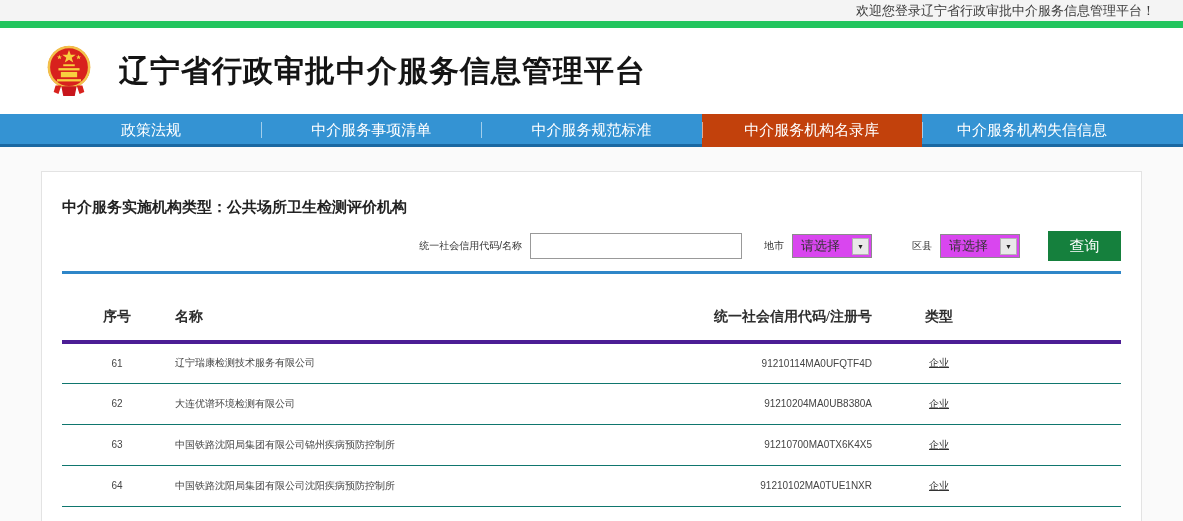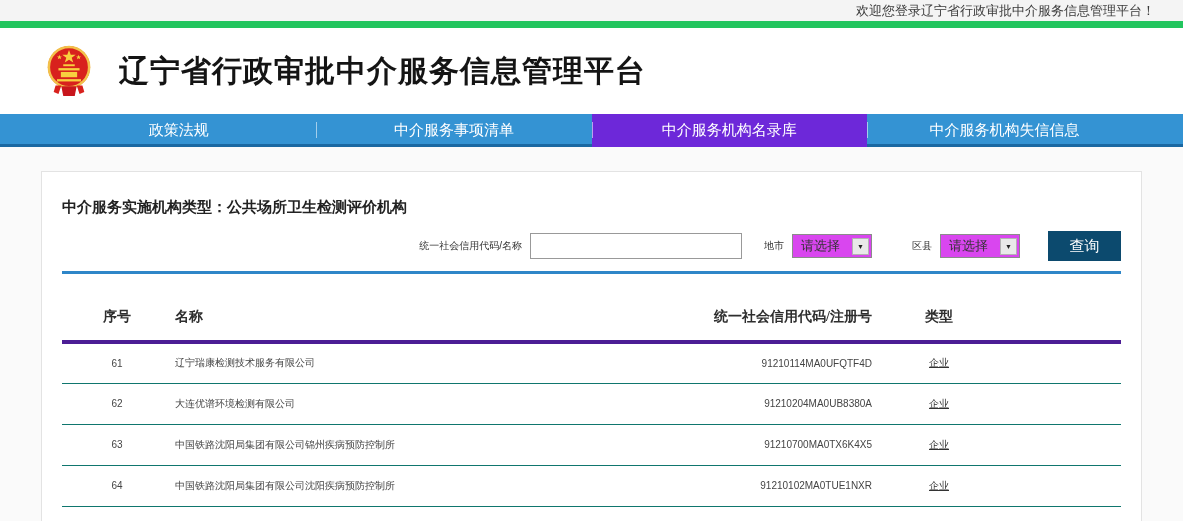--- a/index.html
+++ b/index.html
@@ -15,21 +15,21 @@
   .header { height:86px; background:#fff; display:flex; align-items:center; padding-left:46px;gap:12px; }
   .logo { width:46px; height:58px; margin-right:15px; flex:0 0 auto; }
   .site-title { font-size:30px; font-weight:bold; color:#141414; letter-spacing:1px; }
 
   
   .nav { height:33px; background:#3493d3; display:flex; padding:0 41px; position:relative; }
   .nav::after { content:''; position:absolute; left:0; right:0; bottom:0; height:3px;
                 background:#1a68a2; z-index:0; }
   .nav-item { flex:1; display:flex; align-items:center; justify-content:center;
               color:#fff; font-size:15px; height:33px; position:relative; z-index:1; cursor:pointer; }
-  .nav-item.active { background:#6d28d9; }
+  .nav-item.active { background:#c2410c; }
   .nav-item + .nav-item::before { content:''; position:absolute; left:0; top:8px;
               width:1px; height:16px; background:rgba(255,255,255,.55); }
 
   
   .box { margin:24px 41px 0; background:#fff; border:1px solid #e3e3e3;
          height:560px; padding:0 20px; }
   .section-title { margin-top:26px; font-size:15px; font-weight:bold; color:#222; }
 
   
   .search-row { margin-top:14px; display:flex; align-items:center; justify-content:flex-end; }
@@ -37,21 +37,21 @@
   .txt-input { width:212px; height:26px; border:1px solid #999; background:#fff;
                margin-left:8px; font-size:13px; padding:0 6px; outline:none; }
   .sel { width:80px; height:24px; border:1px solid #8b8b8b; background:#d946ef;
          display:flex; align-items:center; margin-left:8px; cursor:pointer; }
   .sel-text { flex:1; padding-left:8px; font-size:13px; color:#333; }
   .sel-btn { width:17px; height:17px; margin-right:2px; background:#e9e9e9;
              border:1px solid #b3b3b3; display:flex; align-items:center;
              justify-content:center; font-size:7px; color:#222; }
   .lbl-city { margin-left:22px; }
   .lbl-district { margin-left:40px; }
-  .query-btn { margin-left:28px; width:73px; height:30px; background:#0c4a6e; color:#fff;
+  .query-btn { margin-left:28px; width:73px; height:30px; background:#15803d; color:#fff;
                border:none; font-size:15px; cursor:pointer; font-family:"Liberation Sans",sans-serif; }
   .blue-rule { height:3px; background:#2e86c8; margin-top:10px; }
 
   
   table { width:100%; border-collapse:collapse; margin-top:34px; table-layout:fixed; }
   th { font-size:14px; color:#2e2e2e; font-weight:bold; padding-bottom:14px;
        border-bottom:4px solid #4c1d95;font-family:Liberation Serif, serif; }
   td { font-size:10px; color:#444; height:41px; border-bottom:1px solid #0f766e;margin-top:45px; }
   .col-seq  { width:110px; }
   .col-name { width:400px; }
@@ -83,20 +83,21 @@
     <path d="M10 45 L16 45 L13 54 L8 52 Z" fill="#d8211d"></path>
     <path d="M38 45 L32 45 L35 54 L40 52 Z" fill="#d8211d"></path>
     <path d="M16 46 L32 46 L30 56 L18 56 Z" fill="#c8161d"></path>
   </svg>
   <div class="site-title">辽宁省行政审批中介服务信息管理平台</div>
 </div>
 
 <div class="nav">
   <div class="nav-item">政策法规</div>
   <div class="nav-item">中介服务事项清单</div>
+  <div class="nav-item">中介服务规范标准</div>
   <div class="nav-item active">中介服务机构名录库</div>
   <div class="nav-item">中介服务机构失信信息</div>
 </div>
 
 <div class="box">
   <div class="section-title">中介服务实施机构类型：公共场所卫生检测评价机构</div>
 
   <div class="search-row">
     <span class="f-label">统一社会信用代码/名称</span>
     <input class="txt-input" type="text" value="" style="">

